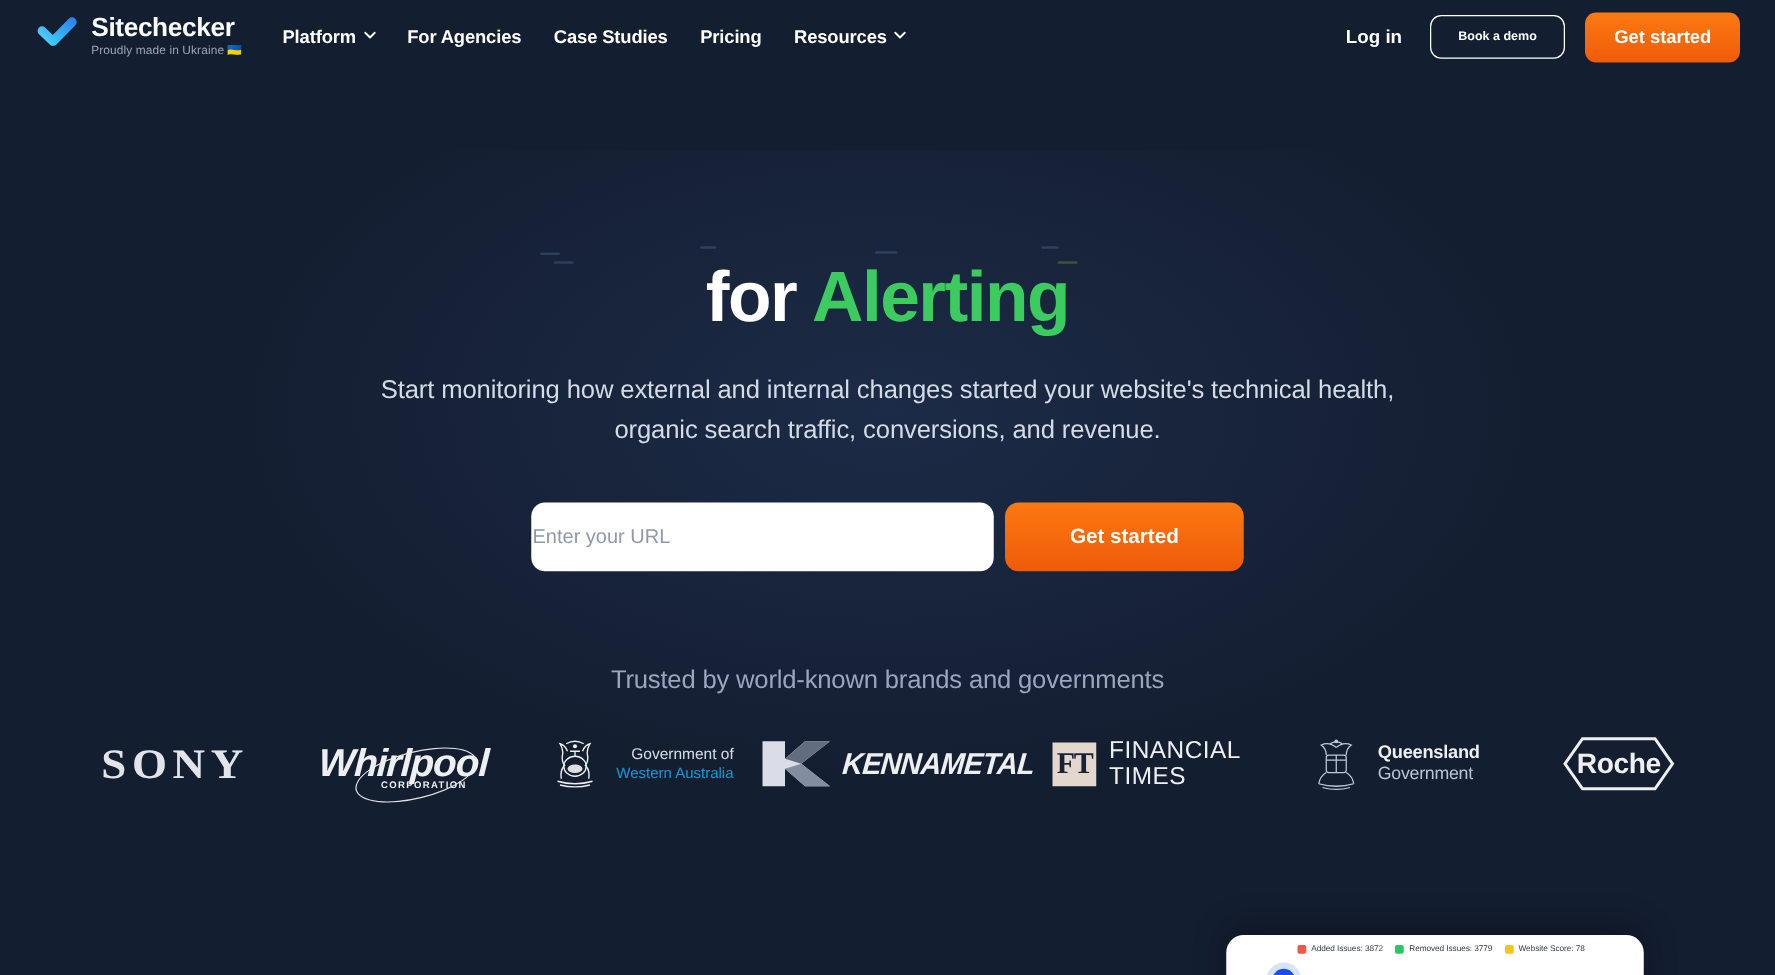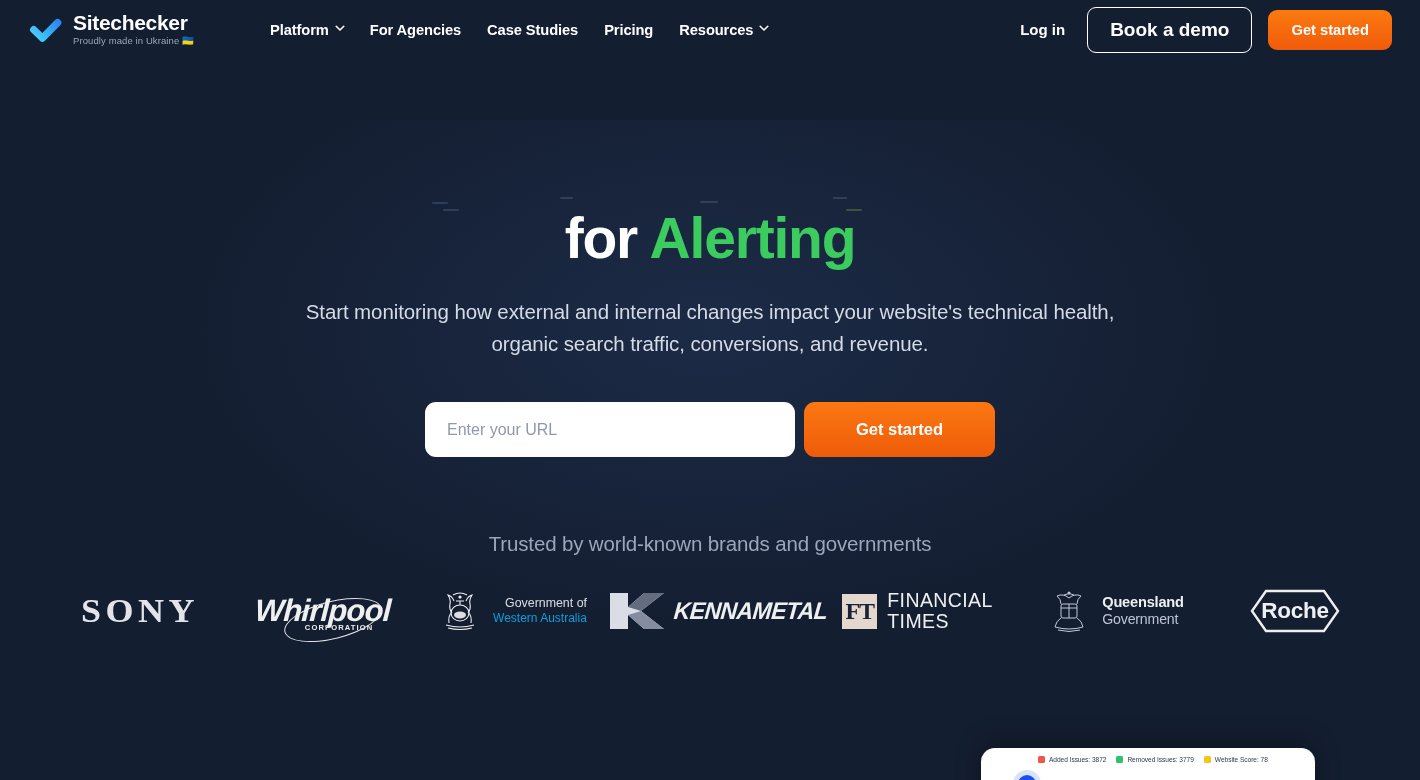--- a/index.html
+++ b/index.html
@@ -37,23 +37,22 @@
   header.site-header {
     height: 59px;
     display: flex;
     align-items: center;
     padding: 0 28px 0 28px;
     position: relative;
   }
 
   .logo-area {
     display: flex;
-    align-items: center;
     gap: 11px;
-    margin-right: 76px;
+    margin-right: 32px;
   }
 
   .logo-mark {
     width: 34px;
     height: 26px;
     flex: 0 0 auto;
     display: block;
   }
 
   .logo-text-wrap { display: flex; flex-direction: column; justify-content: center; }
@@ -111,21 +110,21 @@
   .login-link {
     font-size: 15px;
     font-weight: bold;
     color: #ffffff;
     cursor: pointer;
     padding: 4px 6px;
     white-space: nowrap;
   }
 
   .btn-outline {
-    font-size: 19px;
+    font-size: 10px;
     font-weight: bold;
     color: #ffffff;
     background: transparent;
     border: 1px solid #ffffff;
     border-radius: 9px;
     padding: 11px 22px;
     cursor: pointer;
     white-space: nowrap;
     font-family: inherit;
   }
@@ -192,21 +191,21 @@
     align-items: center;
     gap: 9px;
   }
 
   .url-input {
     flex: 1 1 auto;
     height: 55px;
     border-radius: 11px;
     border: none;
     background: #ffffff;
-    padding: 0 22px;
+    padding: 0 1px;
     font-size: 16px;
     font-family: inherit;
     color: #2a3348;
     outline: none;
   }
   .url-input::placeholder { color: #8f99ab; }
 
   .search-submit {
     width: 191px;
     height: 55px;
@@ -475,21 +474,21 @@
       <span class="dash d1"></span>
       <span class="dash d2"></span>
       <span class="dash d3"></span>
       <span class="dash d4"></span>
       <span class="dash d5"></span>
       <span class="dash d6"></span>
       <br>
       <span>for </span><span class="accent">Alerting</span>
     </h1>
 
-    <p class="hero-sub">Start monitoring how external and internal changes impact your website's technical health, organic search traffic, conversions, and revenue.</p>
+    <p class="hero-sub">Start monitoring how external and internal changes started your website's technical health, organic search traffic, conversions, and revenue.</p>
 
     <form class="search-form">
       <input class="url-input" type="text" placeholder="Enter your URL" style="">
       <button class="search-submit">Get started</button>
     </form>
 
   </section>
 
   <section class="trust">
     <div class="trust-heading">Trusted by world-known brands and governments</div>

